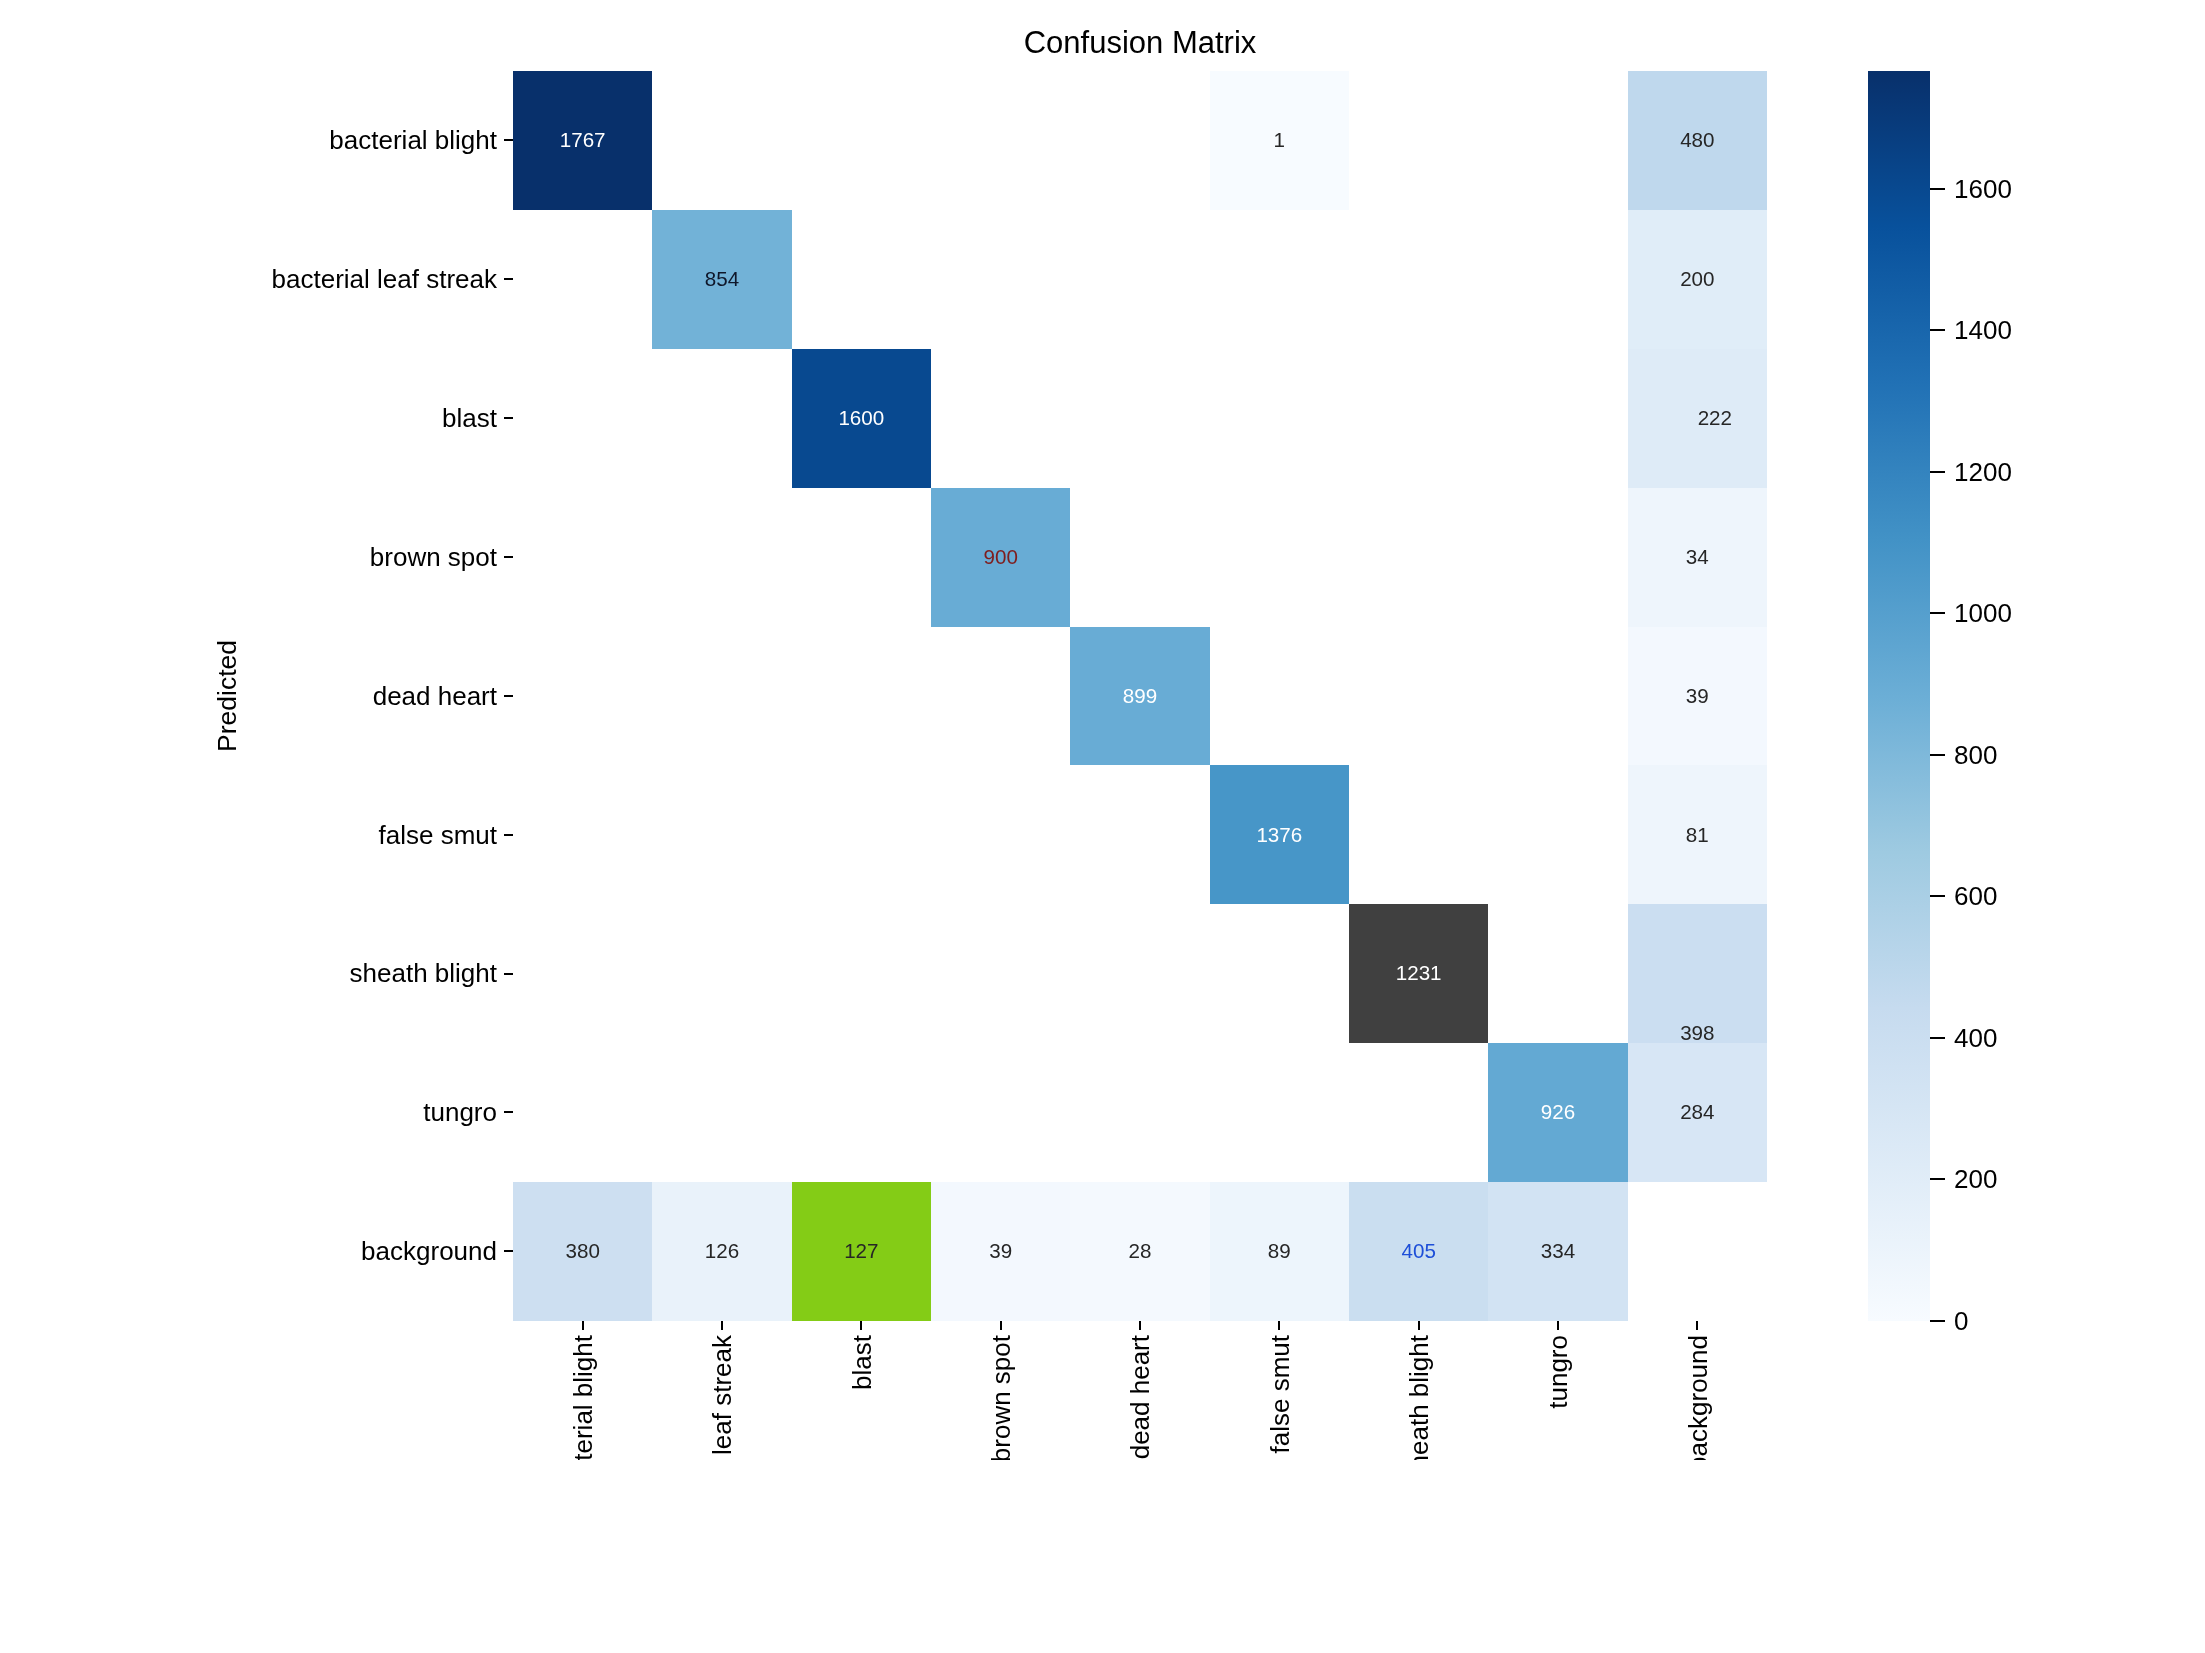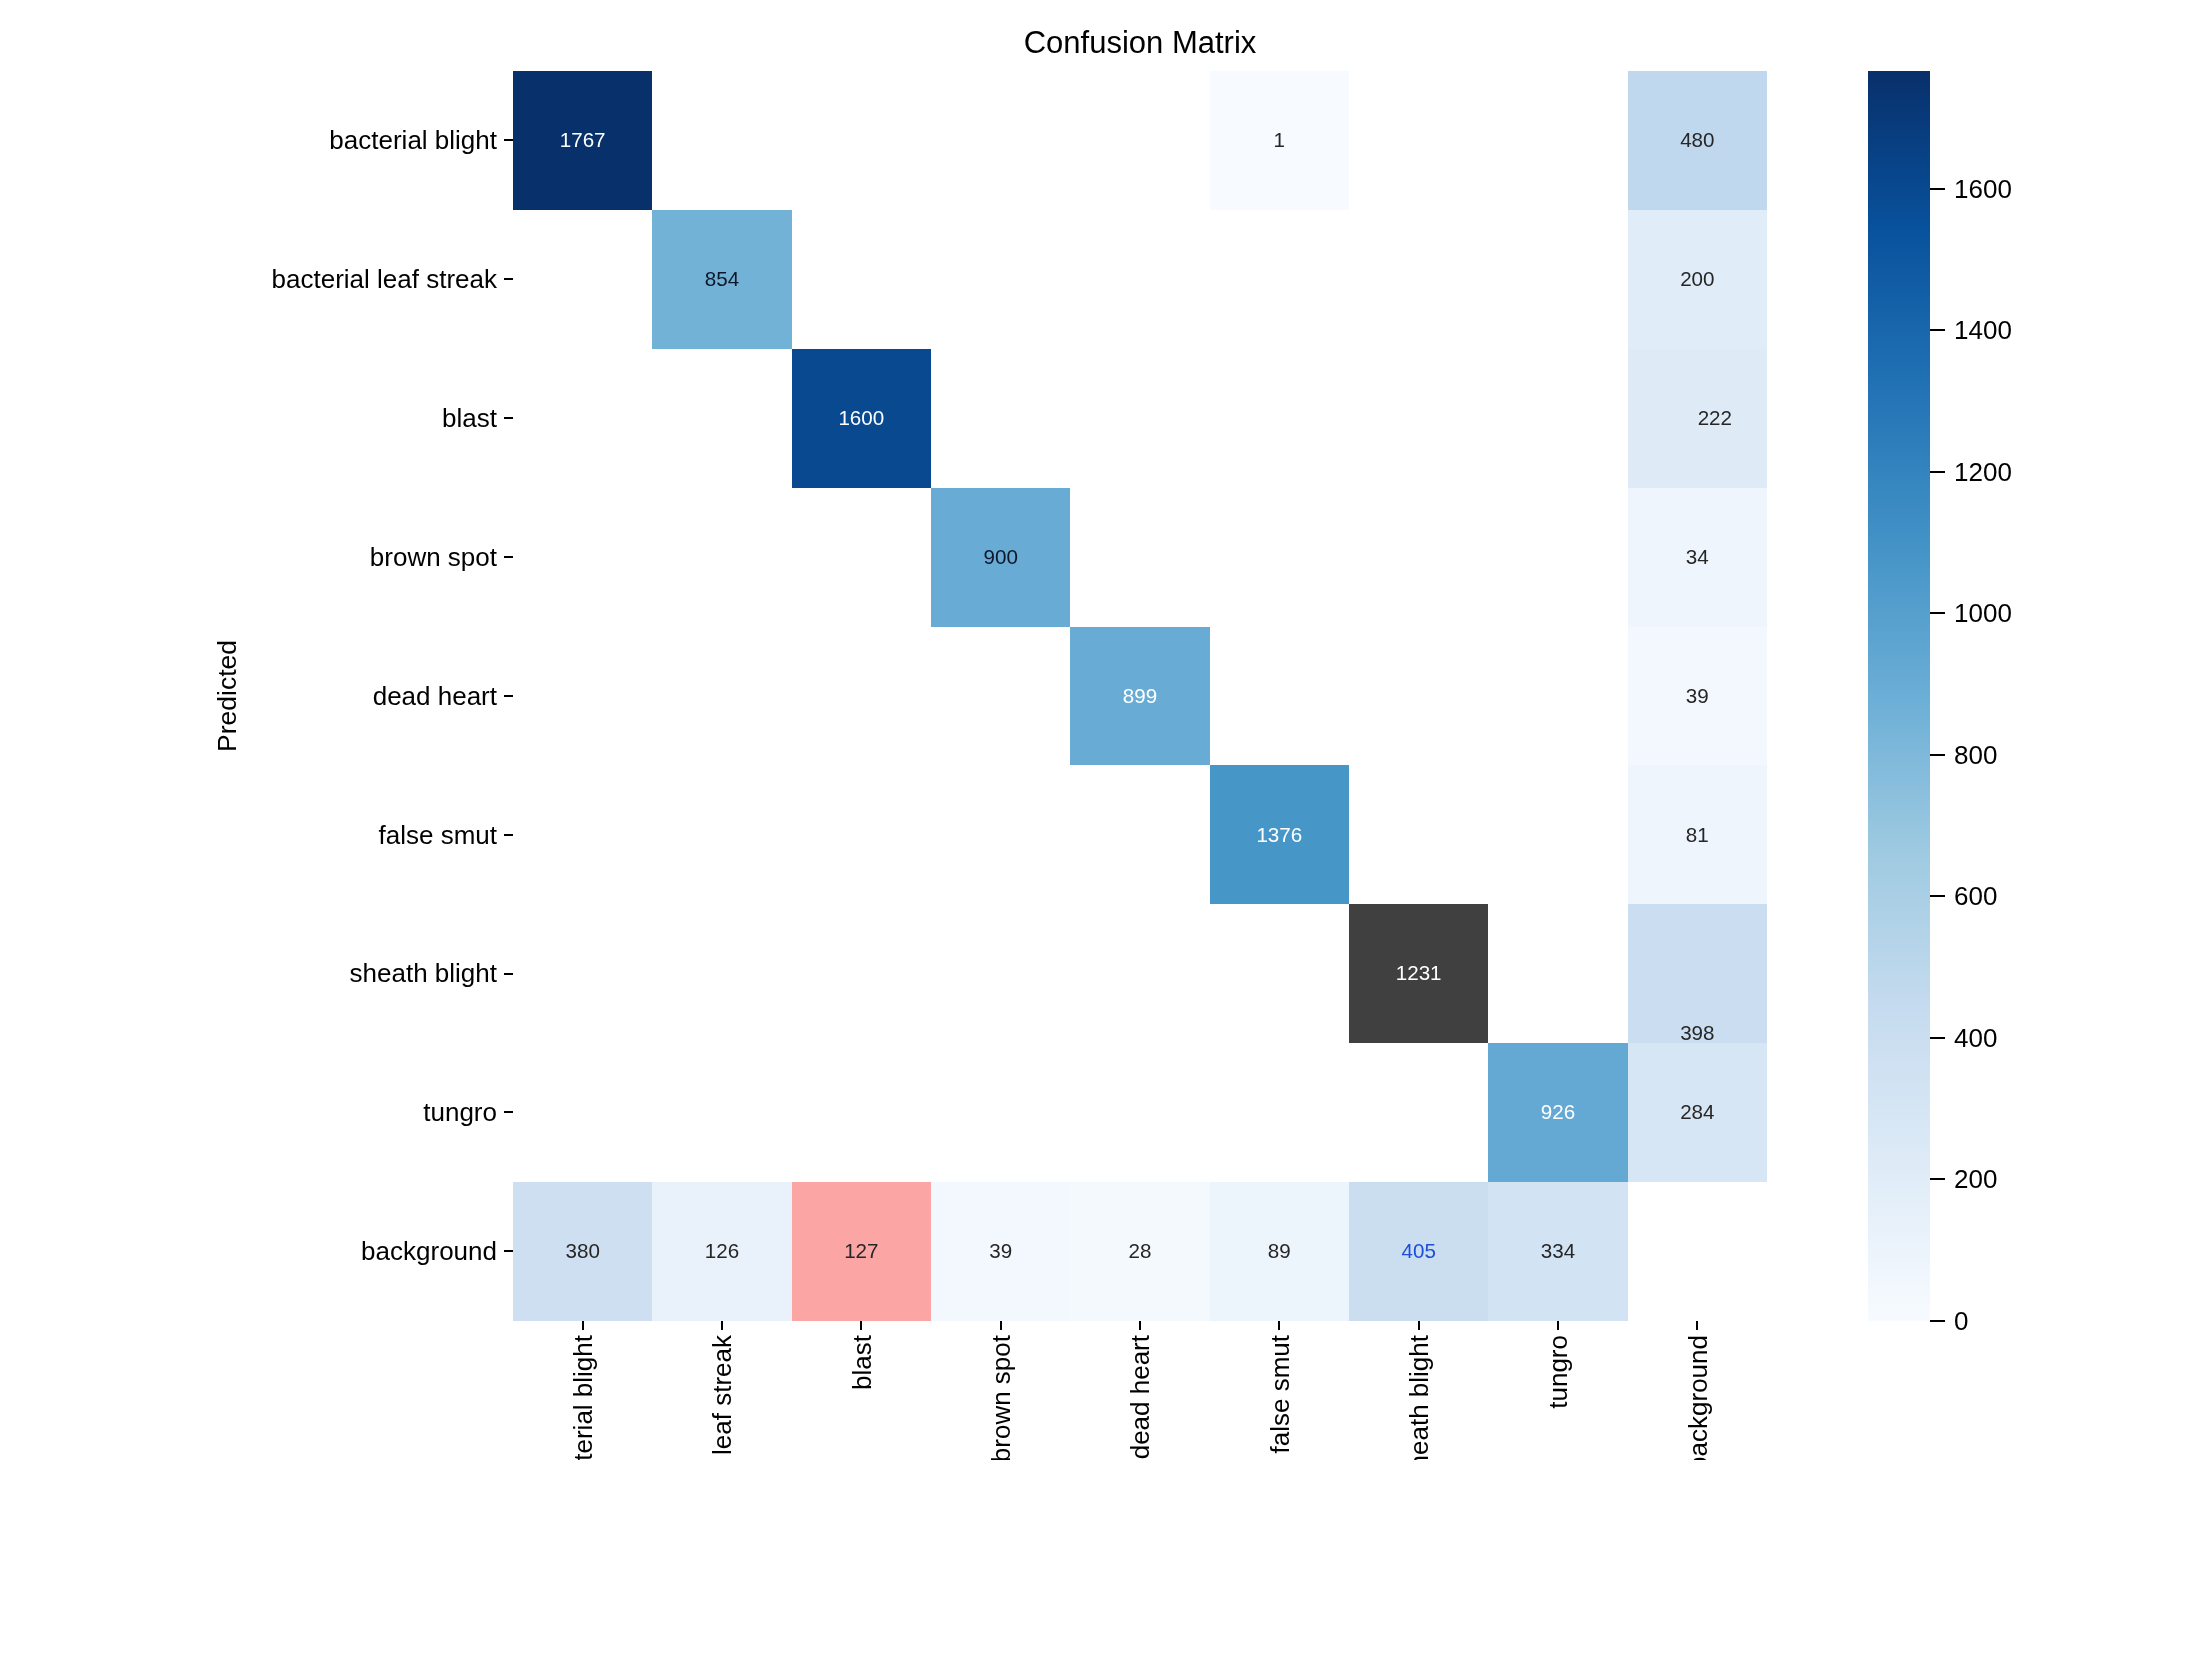--- a/index.html
+++ b/index.html
@@ -98,21 +98,21 @@
       <div class="cell" style="background: rgb(255, 255, 255);"></div>
       <div class="cell" style="background: rgb(255, 255, 255);"></div>
       <div class="cell" style="background: rgb(255, 255, 255);"></div>
       <div class="cell" style="background: rgb(222, 235, 247);">
         <span style="color: rgb(38, 38, 38); margin-left: 35px;">222</span>
       </div>
       <div class="cell" style="background: rgb(255, 255, 255);"></div>
       <div class="cell" style="background: rgb(255, 255, 255);"></div>
       <div class="cell" style="background: rgb(255, 255, 255);"></div>
       <div class="cell" style="background: rgb(104, 172, 213);">
-        <span style="color: #0f172a;">900</span>
+        <span style="color: #7f1d1d;">900</span>
       </div>
       <div class="cell" style="background: rgb(255, 255, 255);"></div>
       <div class="cell" style="background: rgb(255, 255, 255);"></div>
       <div class="cell" style="background: rgb(255, 255, 255);"></div>
       <div class="cell" style="background: rgb(255, 255, 255);"></div>
       <div class="cell" style="background: rgb(238, 245, 252);">
         <span style="color: rgb(38, 38, 38);">34</span>
       </div>
       <div class="cell" style="background: rgb(255, 255, 255);"></div>
       <div class="cell" style="background: rgb(255, 255, 255);"></div>
@@ -165,21 +165,21 @@
       </div>
       <div class="cell" style="background: rgb(215, 230, 245);">
         <span style="color: rgb(38, 38, 38);">284</span>
       </div>
       <div class="cell" style="background: rgb(205, 223, 241);">
         <span style="color: rgb(38, 38, 38);">380</span>
       </div>
       <div class="cell" style="background: rgb(233, 242, 250);">
         <span style="color: rgb(38, 38, 38);">126</span>
       </div>
-      <div class="cell" style="background: #fca5a5;">
+      <div class="cell" style="background: #84cc16;">
         <span style="color: rgb(38, 38, 38);">127</span>
       </div>
       <div class="cell" style="background: rgb(243, 248, 254);">
         <span style="color: rgb(38, 38, 38);">39</span>
       </div>
       <div class="cell" style="background: rgb(244, 249, 254);">
         <span style="color: rgb(38, 38, 38);">28</span>
       </div>
       <div class="cell" style="background: rgb(237, 245, 252);">
         <span style="color: rgb(38, 38, 38);">89</span>

